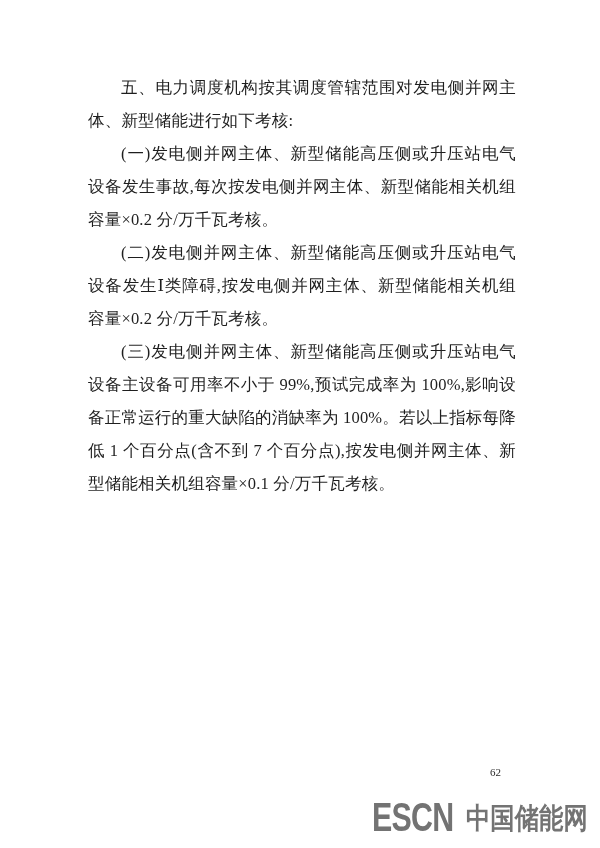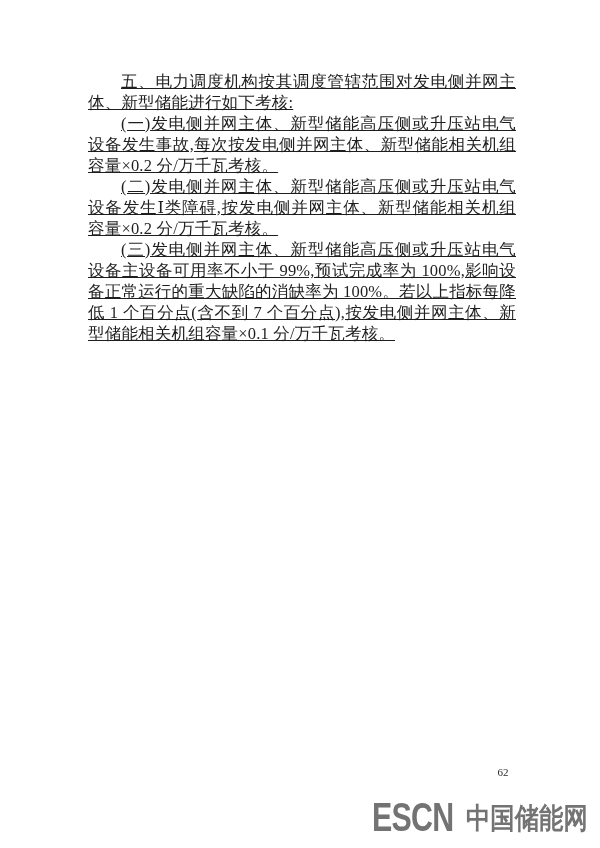--- a/index.html
+++ b/index.html
@@ -17,33 +17,31 @@
   }
   .content {
     position: absolute;
     left: 88px;
     top: 71px;
     width: 428px;
   }
   .para {
     margin: 0;
     font-size: 16.5px;
-    line-height: 21px;
+    line-height: 33px;
     color: #1e1e1e;
     text-align: justify;
     text-indent: 2em;
     letter-spacing: 0.2px;
-    text-decoration: underline;
   }
   .page-number {
     position: absolute;
     left: 490px;
     top: 766px;
     width: 26px;
-    text-align: center;
     font-size: 11px;
     color: #2b2b2b;
     font-family: "Liberation Serif", "DejaVu Serif", serif;
   }
   .logo {
     position: absolute;
     left: 372px;
     top: 800px;
     width: 216px;
     height: 35px;

